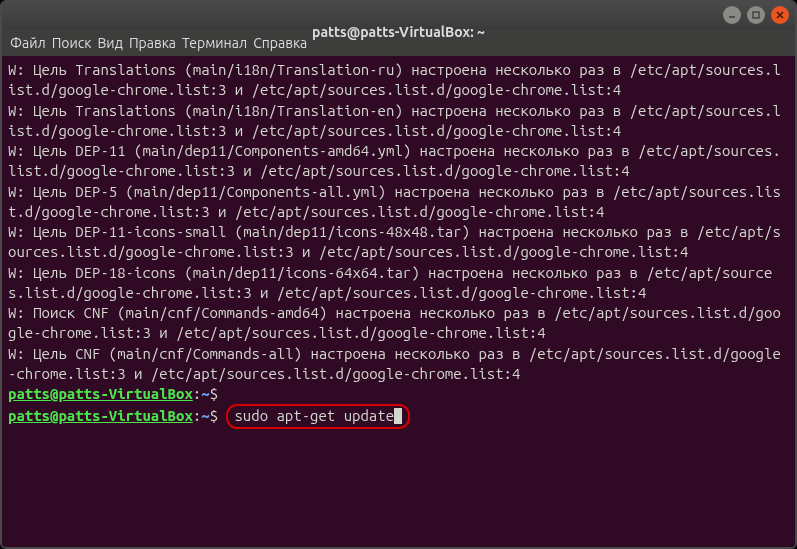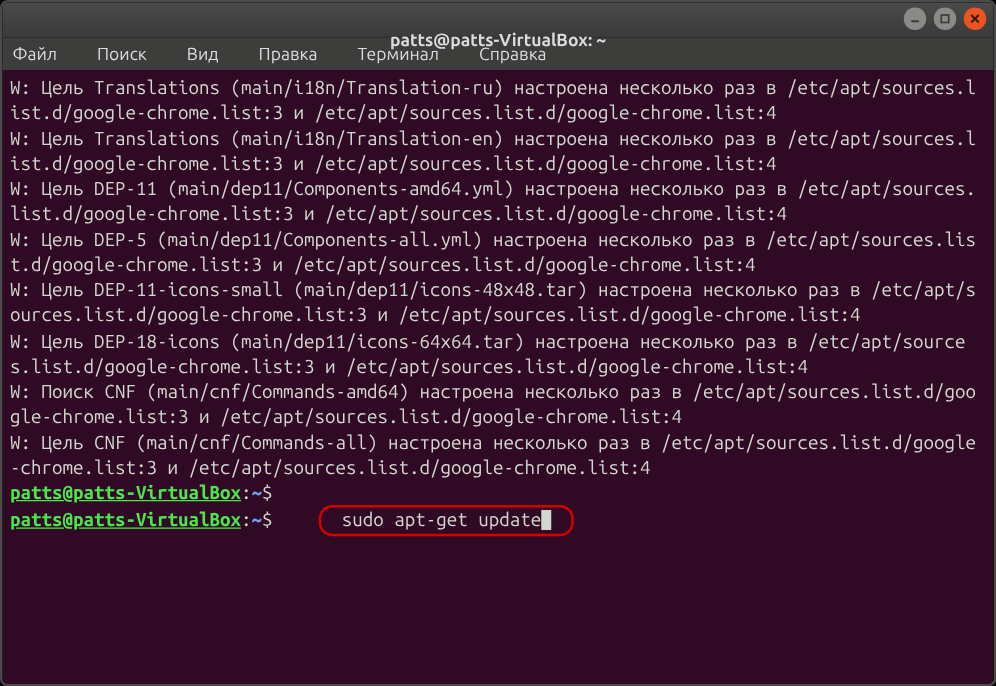--- a/index.html
+++ b/index.html
@@ -60,21 +60,21 @@
     }
     .wc-min { background: #8a8a86; }
     .wc-max { background: #8a8a86; }
     .wc-close { background: #e95420; }
     .menubar {
       background: #3d3d3b;
       height: 26px;
       display: flex;
       align-items: center;
       padding: 0 8px;
-      gap: 32px;
+      gap: 6px;
       color: #dcdcdc;
       font-family: "Ubuntu", sans-serif;
       font-size: 14px;
     }
     .menu-item {
       cursor: pointer;
     }
     .terminal-body {
       flex: 1;
       background: #300a24;
@@ -100,23 +100,22 @@
     .prompt-tilde {
       color: #6c9ff2;
       font-weight: bold;
     }
     .cmd {
       color: #d3d7cf;
     }
     .highlight-red {
       border: 2px solid #d40000;
       border-radius: 11px;
-      padding: 0 16px;
+      padding: 0 6px;
       display: inline-block;
-      margin-left: 29px;
     }
     .cursor {
       display: inline-block;
       width: 8px;
       height: 16px;
       background: #d3d7cf;
       vertical-align: text-bottom;
     }
   </style>
 </head>

